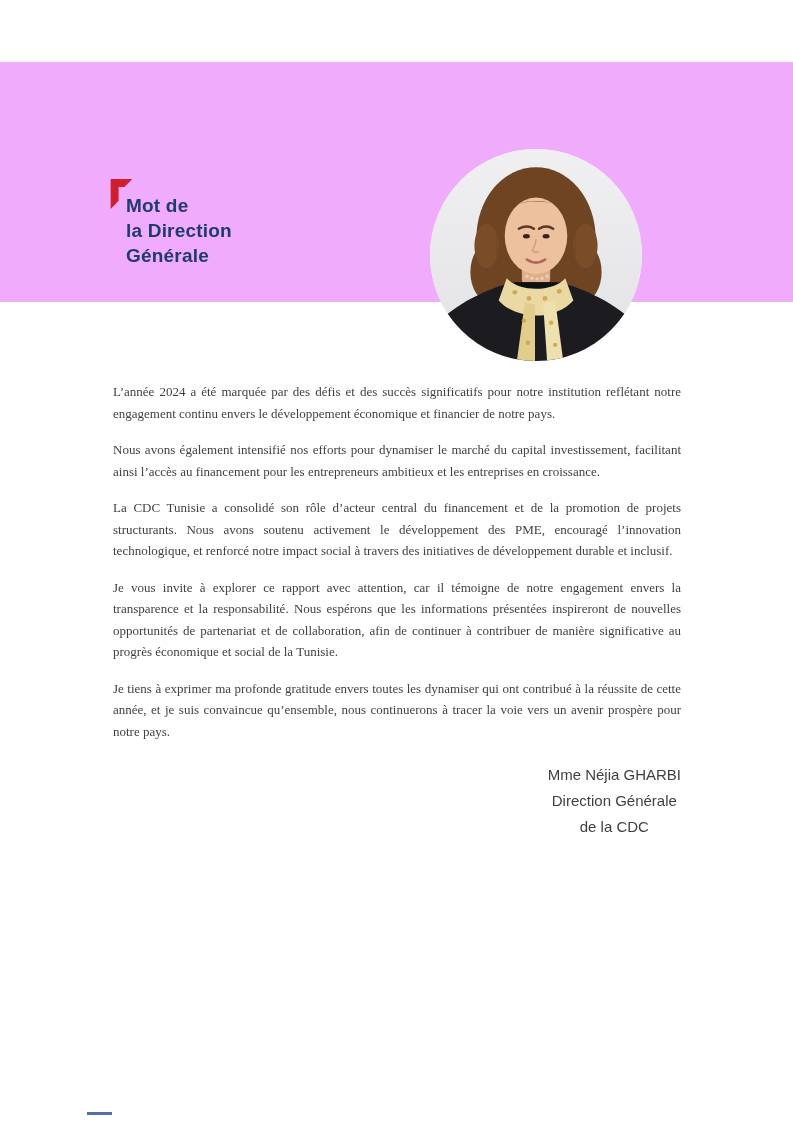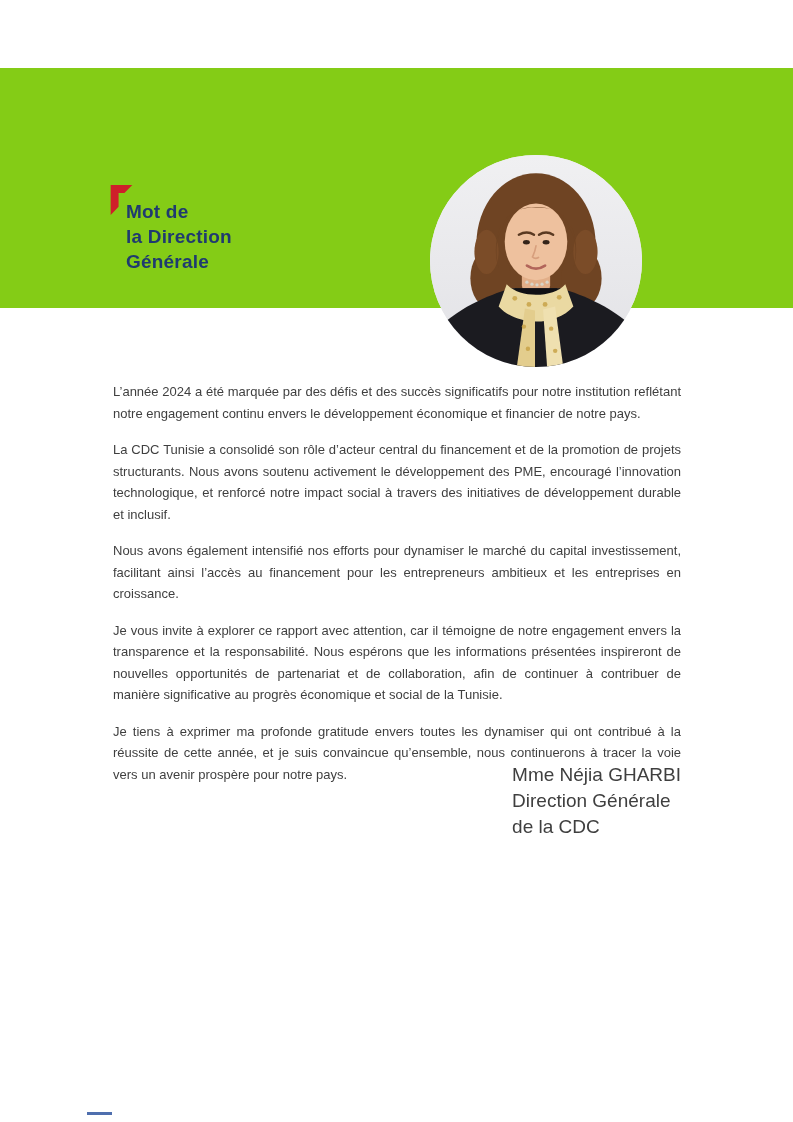--- a/index.html
+++ b/index.html
@@ -6,23 +6,23 @@
   html,body{margin:0;padding:0;background:#ffffff;}
   .page{
     position:relative;
     width:793px;height:1122px;
     background:#ffffff;
     overflow:hidden;
     font-family:"Liberation Sans", sans-serif;
   }
   
   .hero-band{
-    position:absolute;left:0;top:68px;
+    position:absolute;left:0;top:62px;
     width:793px;height:240px;
-    background:#84cc16;
+    background:#f0abfc;
   }
   .title-block{
     position:absolute;left:110px;top:117px;
   }
   .corner-icon{
     position:absolute;left:0;top:0;
     width:23px;height:30px;display:block;
   }
   .page-title{
     margin:14px 0 0 16px;
@@ -39,26 +39,27 @@
   .portrait svg{display:block;width:100%;height:100%;}
   
   .content{
     position:absolute;left:113px;top:381px;width:568px;
     color:#3f3f3f;
     font-size:13px;line-height:21.5px;
   }
   .content p{
     margin:0 0 15px 0;
     text-align:justify;
+    font-family:Liberation Serif, serif;
   }
   
   .signature{
     position:absolute;right:112px;top:762px;
-    text-align:left;color:#3f3f3f;
-    font-size:19px;line-height:26px;
+    text-align:center;color:#3f3f3f;
+    font-size:15px;line-height:26px;
   }
   .signature div{display:block;}
   
   .footer-accent{
     position:absolute;left:87px;top:1112px;
     width:25px;height:3px;background:#4f6fae;
   }
 </style>
 </head>
 <body>
@@ -136,22 +137,22 @@
 
         <path d="M105,90 C104,96 102.5,99 101.5,101 Q104,103.5 107.5,101.5" stroke="#d79f7d" stroke-width="1.6" fill="none" stroke-linecap="round"></path>
 
         <path d="M96,109.5 Q105,115.5 114,109.5" stroke="#b2655a" stroke-width="2.6" fill="none" stroke-linecap="round"></path>
       </svg>
     </div>
   </div>
 
   <div class="content">
     <p>L’année 2024 a été marquée par des défis et des succès significatifs pour notre institution reflétant notre engagement continu envers le développement économique et financier de notre pays.</p>
+    <p>Nous avons également intensifié nos efforts pour dynamiser le marché du capital investissement, facilitant ainsi l’accès au financement pour les entrepreneurs ambitieux et les entreprises en croissance.</p>
     <p>La CDC Tunisie a consolidé son rôle d’acteur central du financement et de la promotion de projets structurants. Nous avons soutenu activement le développement des PME, encouragé l’innovation technologique, et renforcé notre impact social à travers des initiatives de développement durable et inclusif.</p>
-    <p>Nous avons également intensifié nos efforts pour dynamiser le marché du capital investissement, facilitant ainsi l’accès au financement pour les entrepreneurs ambitieux et les entreprises en croissance.</p>
     <p>Je vous invite à explorer ce rapport avec attention, car il témoigne de notre engagement envers la transparence et la responsabilité. Nous espérons que les informations présentées inspireront de nouvelles opportunités de partenariat et de collaboration, afin de continuer à contribuer de manière significative au progrès économique et social de la Tunisie.</p>
     <p>Je tiens à exprimer ma profonde gratitude envers toutes les dynamiser qui ont contribué à la réussite de cette année, et je suis convaincue qu’ensemble, nous continuerons à tracer la voie vers un avenir prospère pour notre pays.</p>
   </div>
 
   <div class="signature">
     <div>Mme Néjia GHARBI</div>
     <div>Direction Générale</div>
     <div>de la CDC</div>
   </div>
 

